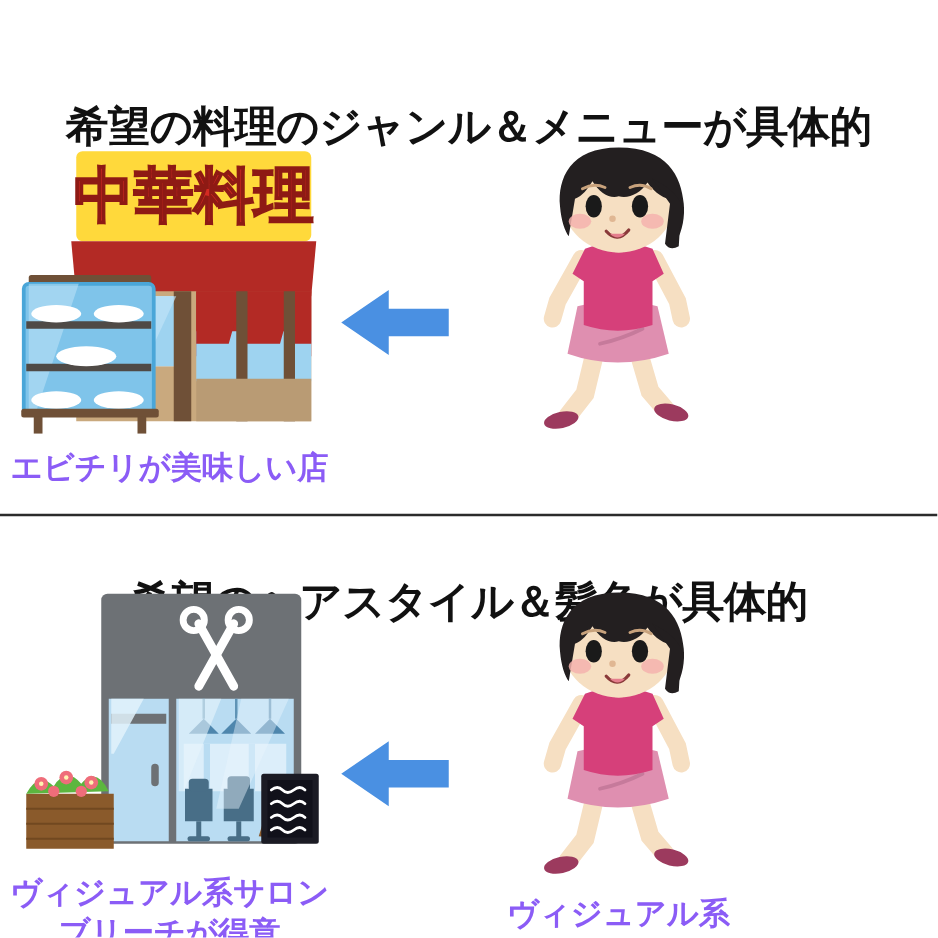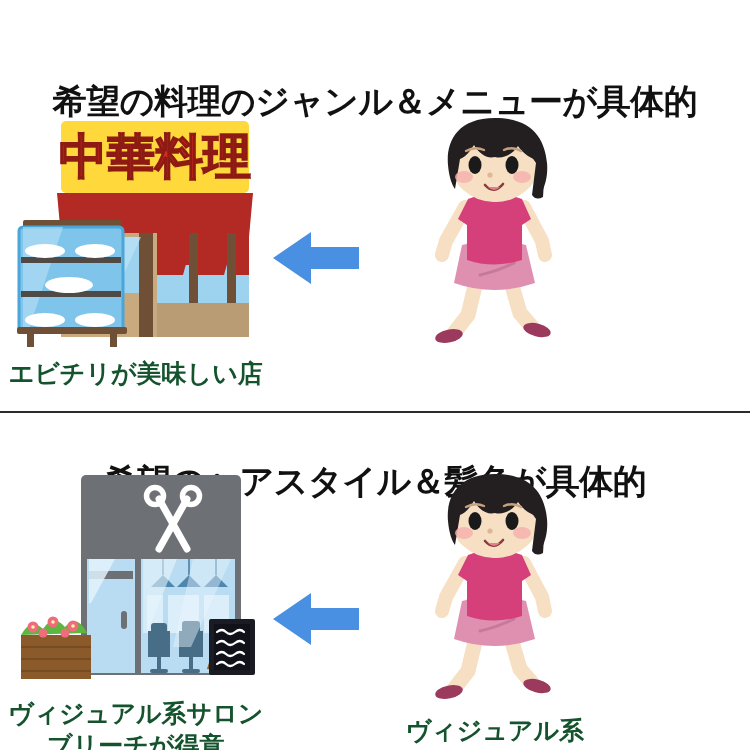--- a/index.html
+++ b/index.html
@@ -83,21 +83,21 @@
   .art {
     position: relative;
     display: block;
   }
 
   .caption {
     text-align: center;
     font-size: 25px;
     font-weight: bold;
     line-height: 1.28;
-    color: #14532d;
+    color: #8b5cf6;
     white-space: nowrap;
   }
   .caption-line { display: block; }
 
   #caption-shop-cuisine  { margin-top: 6px; }
   #caption-person-cuisine{ margin-top: 6px; }
   #caption-shop-hair     { margin-top: 4px; }
   #caption-person-hair   { margin-top: 4px; }
 
   .arrow-wrap { display: block; }

